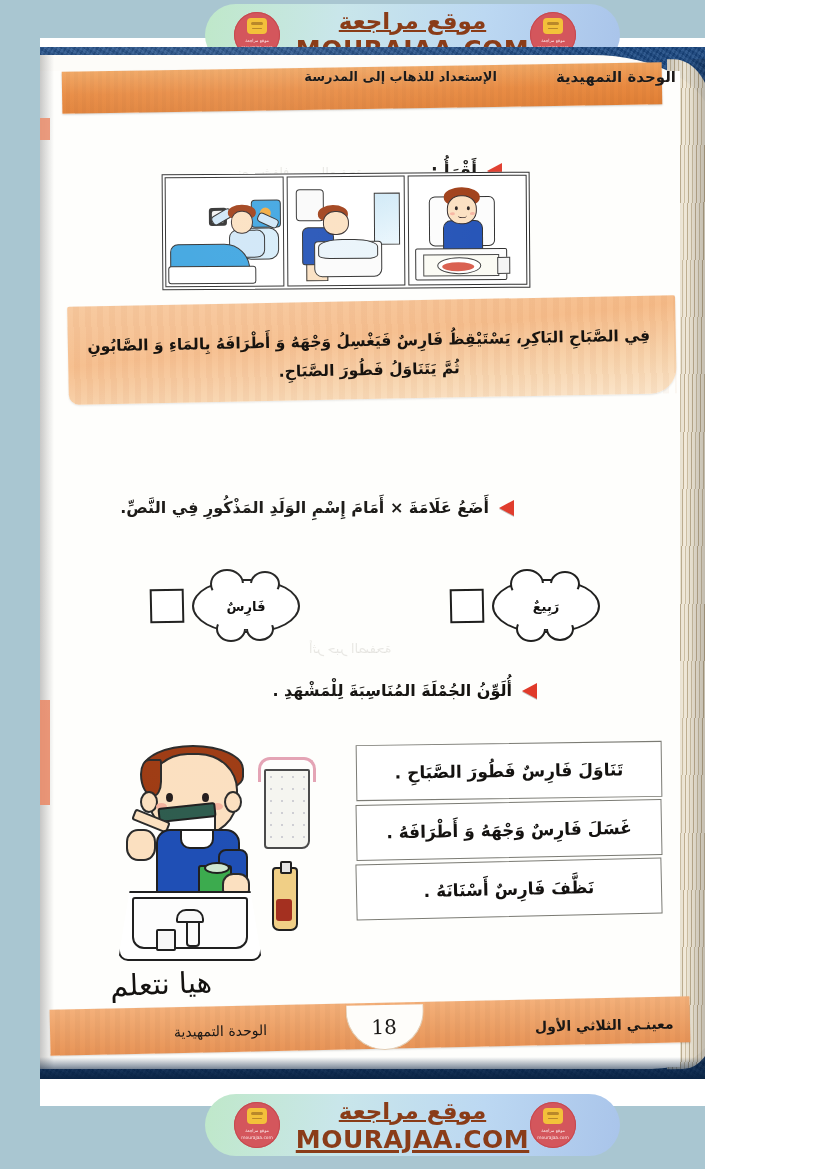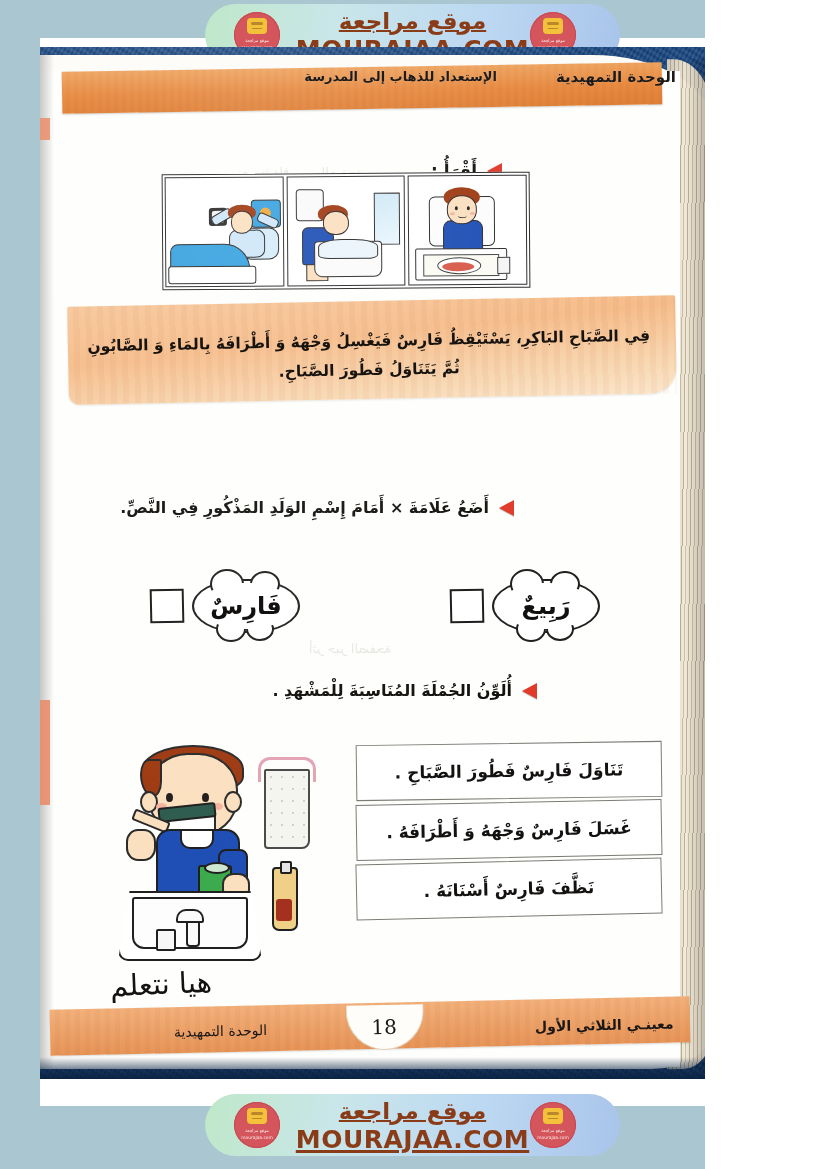--- a/index.html
+++ b/index.html
@@ -434,21 +434,21 @@
   .cloud .mask {
     position: absolute;
     left: 8px; right: 8px; top: 2px; bottom: 2px;
     background: #ffffff;
     z-index: 1;
     border-radius: 40px / 22px;
   }
   .cloud .name {
     position: relative;
     z-index: 2;
-    font-size: 24px;
+    font-size: 13px;
     font-weight: bold;
     color: #121110;
   }
   .checkbox-sq {
     width: 30px;
     height: 30px;
     border: 2px solid #1b1b1a;
     background: #ffffff;
     transform: rotate(-1.2deg);
   }

